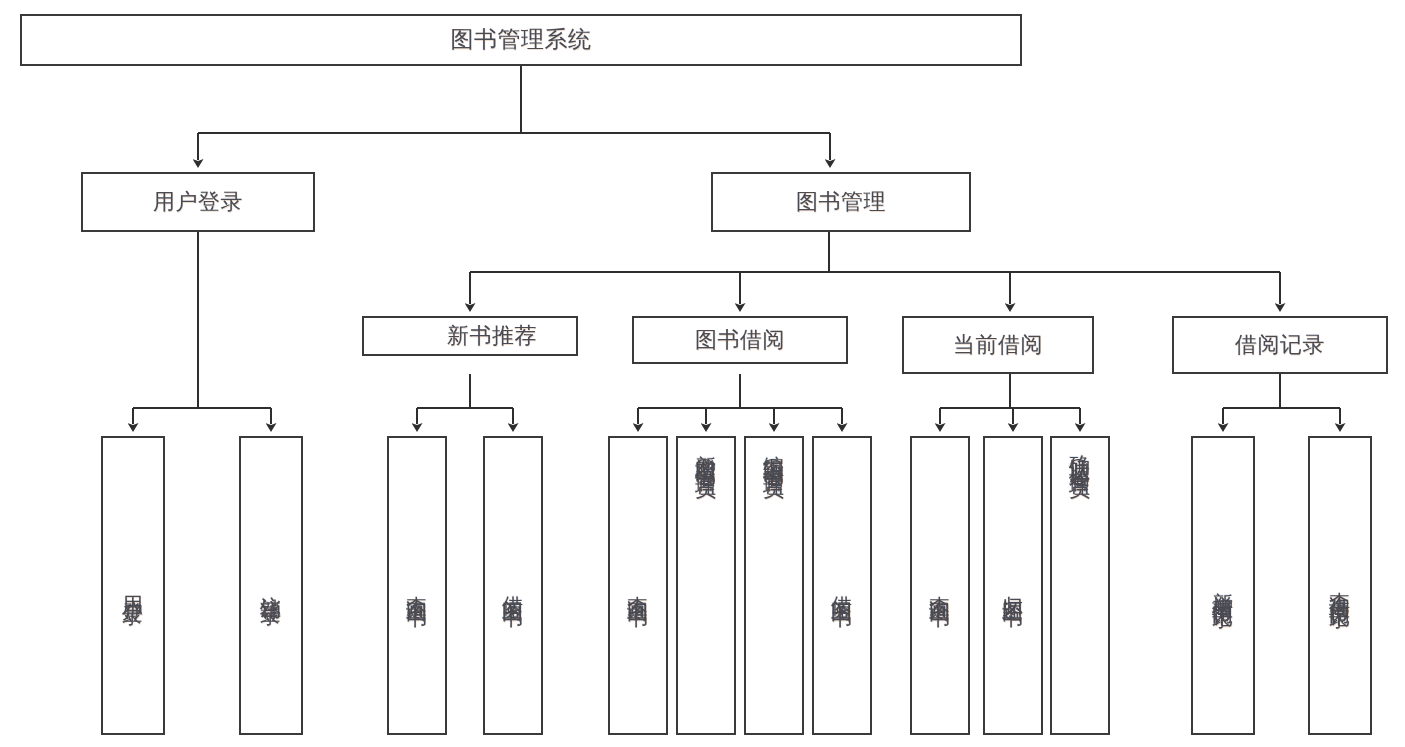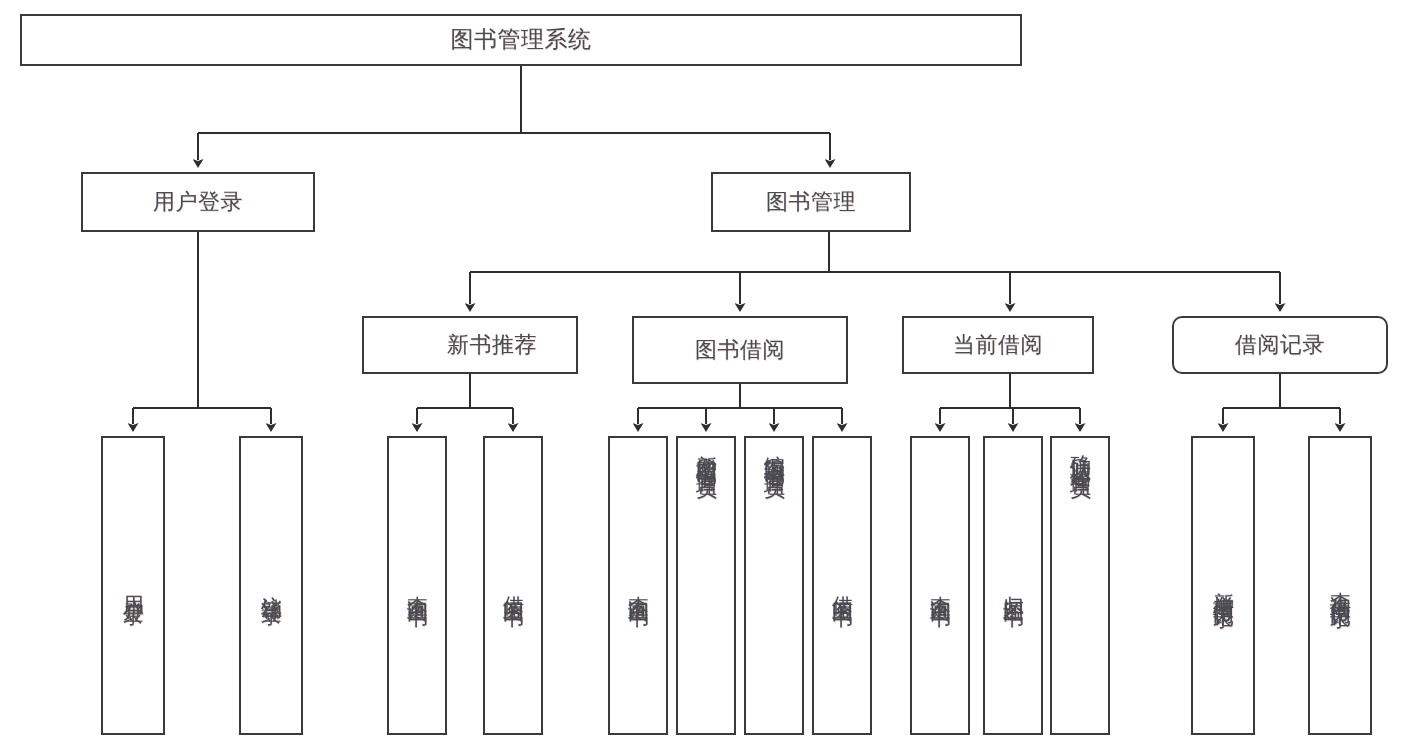--- a/index.html
+++ b/index.html
@@ -35,21 +35,20 @@
     justify-content: center;
     z-index: 3;
   }
   .node .label {
     color: #4a4a52;
     font-size: 22px;
     line-height: 1.18;
     letter-spacing: 0.5px;
     white-space: nowrap;
     text-shadow: 0.5px 0.5px 0 rgba(200,140,90,0.30), -0.5px -0.5px 0 rgba(110,150,200,0.22);
-    font-family: Liberation Serif, serif;
   }
   .node.root .label { font-size: 23px; }
   .node.leaf {
     align-items: flex-start;
     justify-content: center;
     padding-top: 0;
   }
   .node.leaf .label {
     writing-mode: vertical-rl;
     text-orientation: upright;
@@ -127,34 +126,34 @@
     </g>
   </svg>
 
   <div class="node root" style="left:20px; top:14px; width:1002px; height:52px;">
     <span class="label">图书管理系统</span>
   </div>
 
   <div class="node" style="left:81px; top:172px; width:234px; height:60px;">
     <span class="label">用户登录</span>
   </div>
-  <div class="node" style="left:711px; top:172px; width:200px; height:60px;">
+  <div class="node" style="left:711px; top:172px; width:260px; height:60px;">
     <span class="label">图书管理</span>
   </div>
 
-  <div class="node" style="left:362px; top:316px; width:216px; height:58px;padding-left:44px;">
+  <div class="node" style="left:362px; top:316px; width:216px; height:40px;padding-left:44px;">
     <span class="label">新书推荐</span>
   </div>
-  <div class="node" style="left:632px; top:316px; width:216px; height:68px;">
+  <div class="node" style="left:632px; top:316px; width:216px; height:48px;">
     <span class="label">图书借阅</span>
   </div>
   <div class="node" style="left:902px; top:316px; width:192px; height:58px;">
     <span class="label">当前借阅</span>
   </div>
-  <div class="node" style="left:1172px; top:316px; width:216px; height:58px;border-radius:10px;">
+  <div class="node" style="left:1172px; top:316px; width:216px; height:58px;">
     <span class="label">借阅记录</span>
   </div>
 
   <div class="node leaf center-v" style="left:101px; top:436px; width:64px; height:299px;">
     <span class="label">用户登录</span>
   </div>
   <div class="node leaf center-v" style="left:239px; top:436px; width:64px; height:299px;">
     <span class="label">注销登录</span>
   </div>
 

